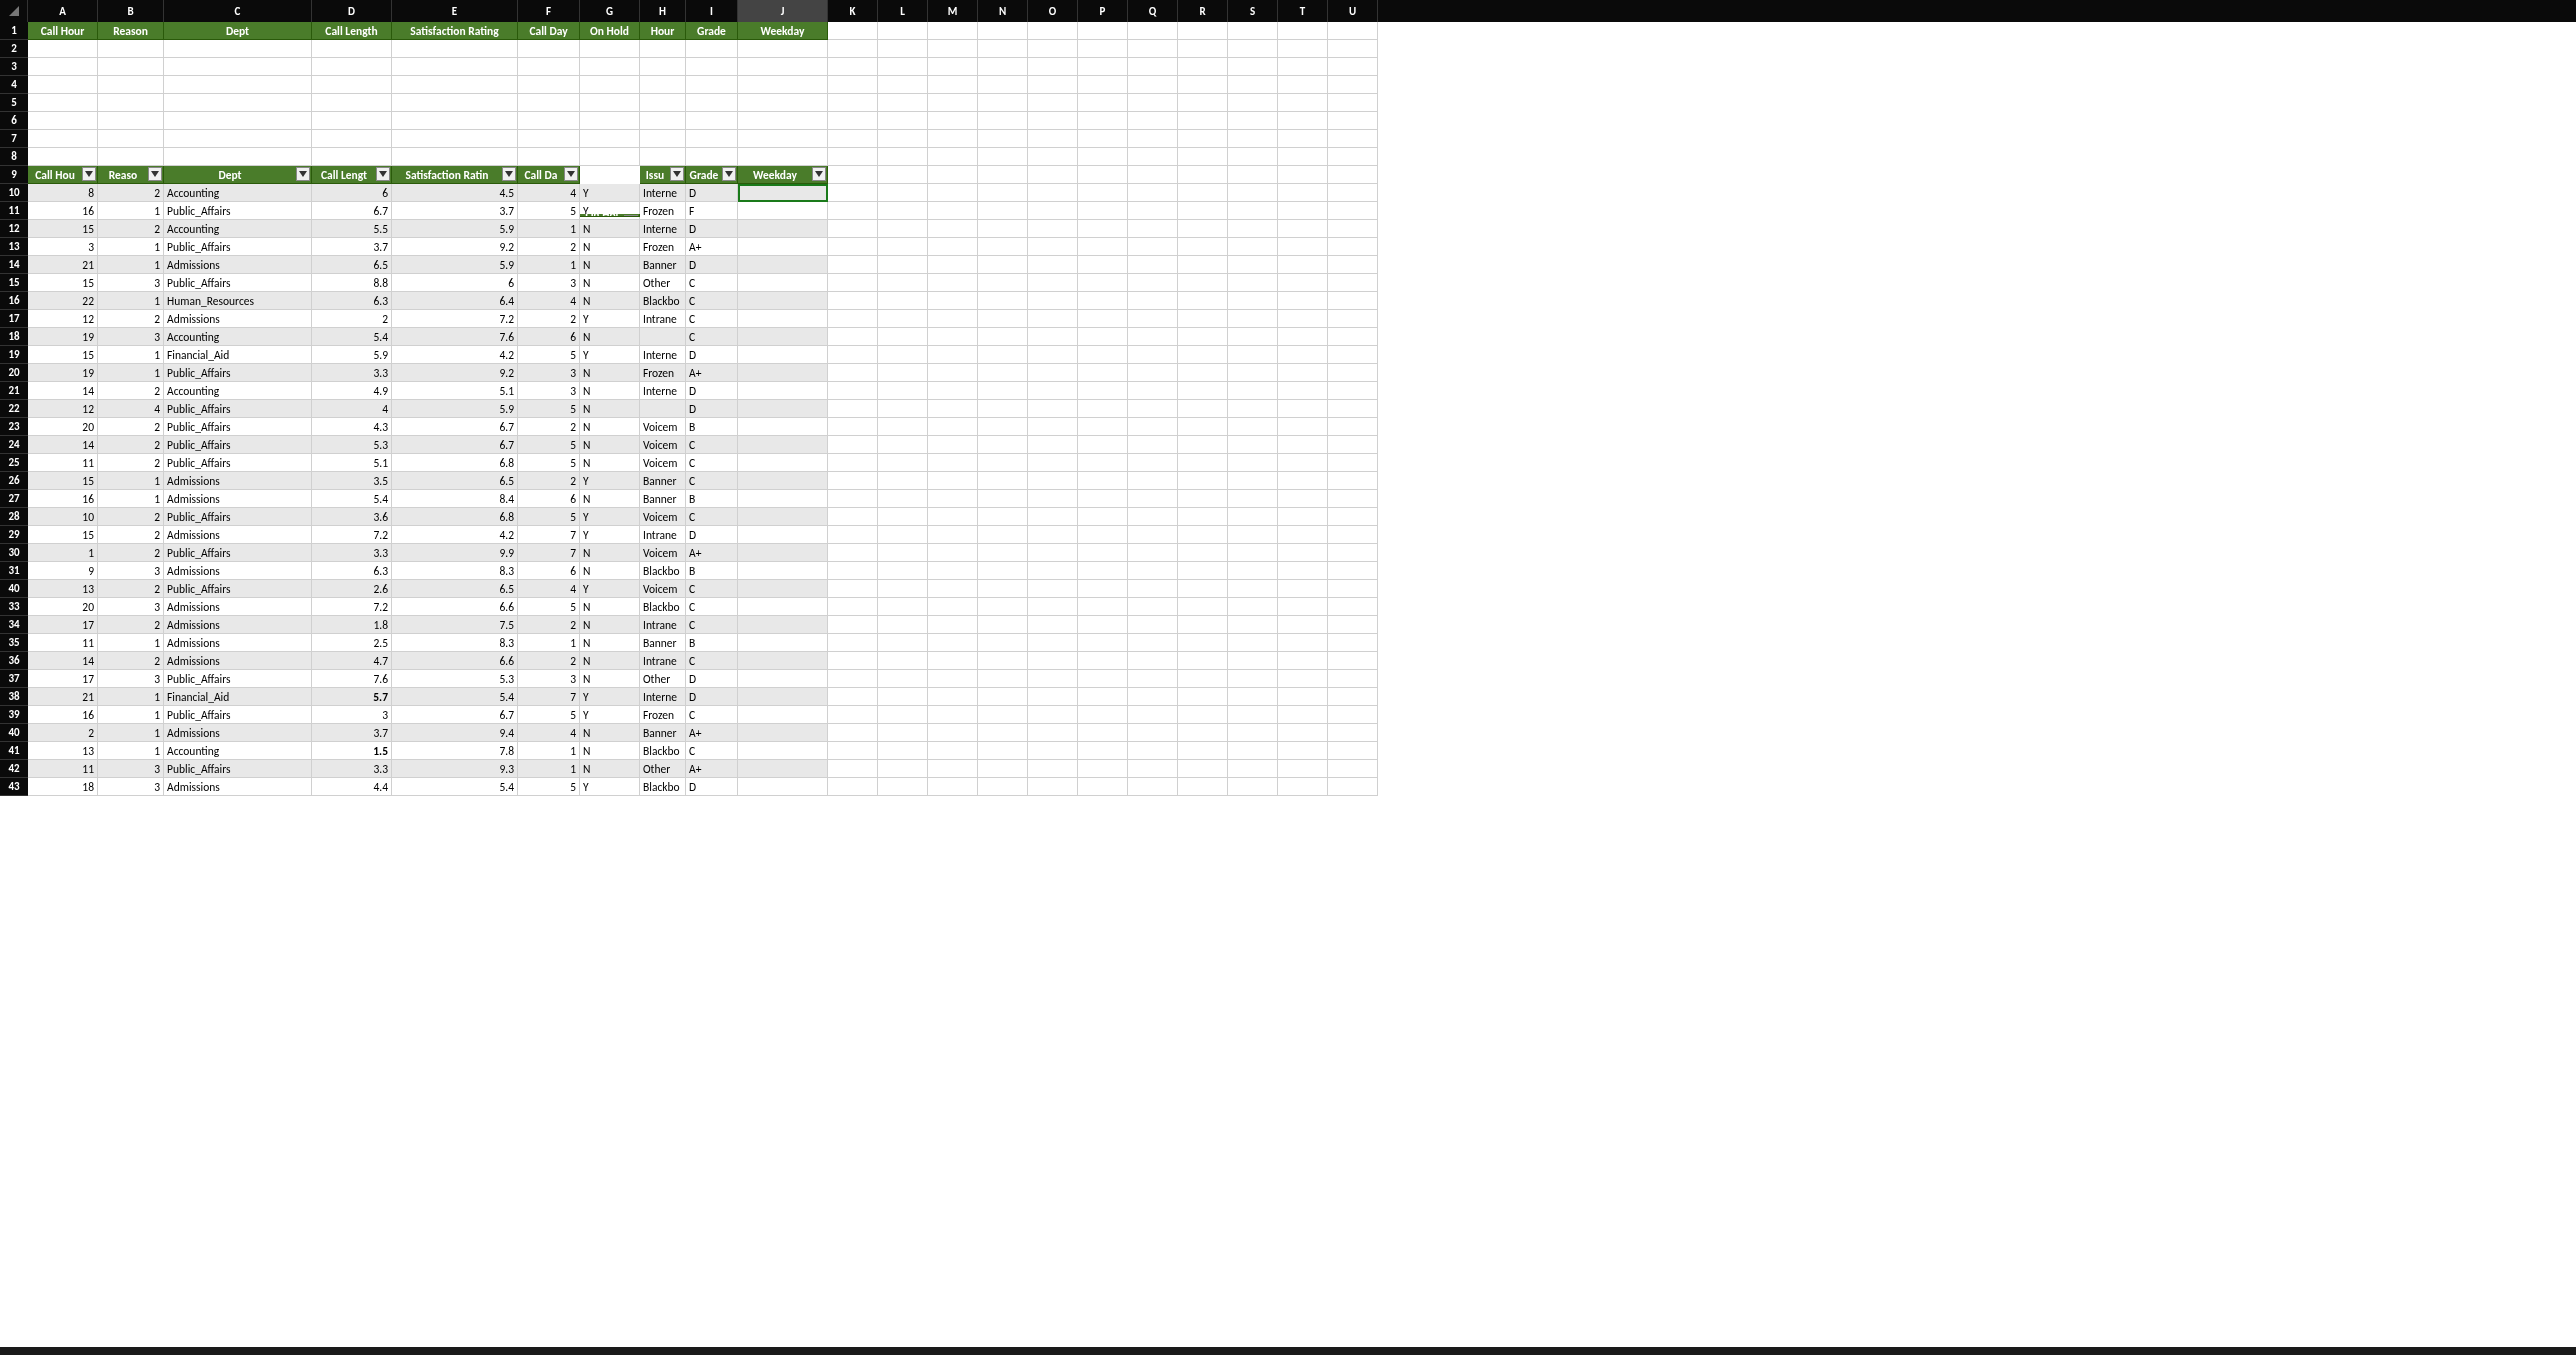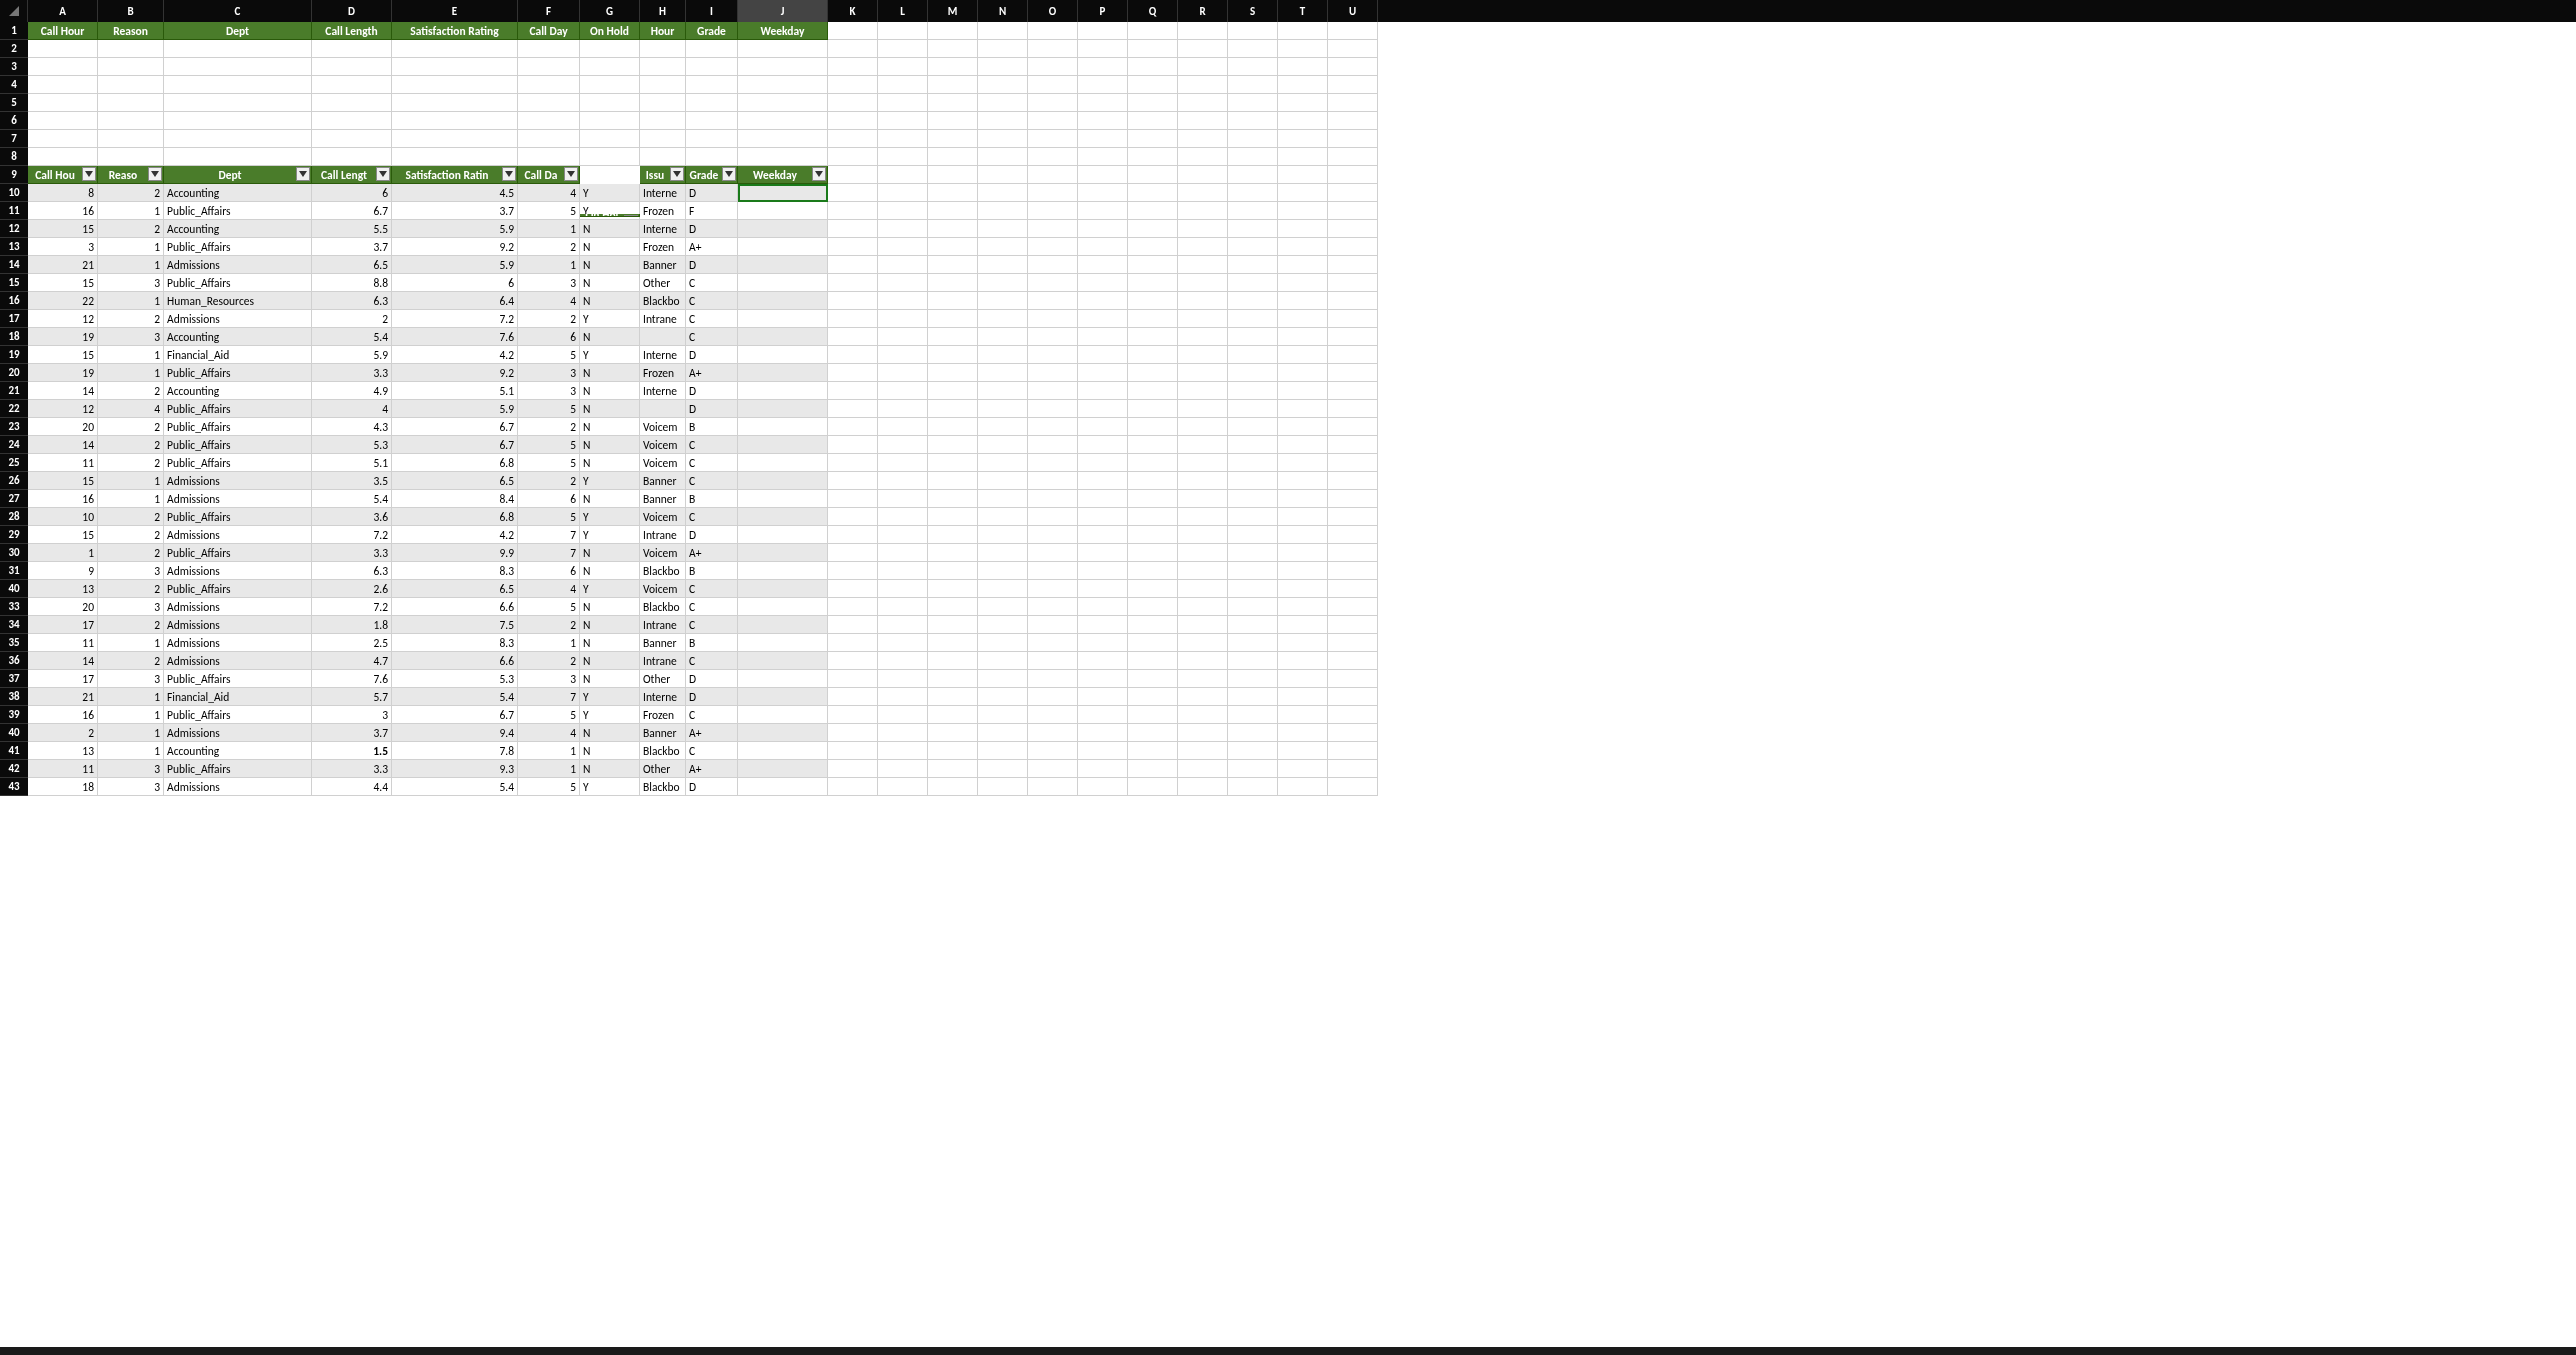--- a/index.html
+++ b/index.html
@@ -1014,21 +1014,21 @@
         <div class="cell" style="width: 50px;"></div>
         <div class="cell" style="width: 50px;"></div>
         <div class="cell" style="width: 50px;"></div>
         <div class="cell" style="width: 50px;"></div>
       </div>
       <div class="row">
         <div class="rowhdr">38</div>
         <div class="cell band num" style="width: 70px;">21</div>
         <div class="cell band num" style="width: 66px;">1</div>
         <div class="cell band" style="width: 148px;">Financial_Aid</div>
-        <div class="cell band num" style="width: 80px;">5.7</div>
+        <div class="cell band num" style="width: 80px; font-weight: bold;">5.7</div>
         <div class="cell band num" style="width: 126px;">5.4</div>
         <div class="cell band num" style="width: 62px;">7</div>
         <div class="cell band" style="width: 60px;">Y</div>
         <div class="cell band" style="width: 46px;">Interne</div>
         <div class="cell band" style="width: 52px;">D</div>
         <div class="cell band" style="width: 90px;"></div>
         <div class="cell" style="width: 50px;"></div>
         <div class="cell" style="width: 50px;"></div>
         <div class="cell" style="width: 50px;"></div>
         <div class="cell" style="width: 50px;"></div>

